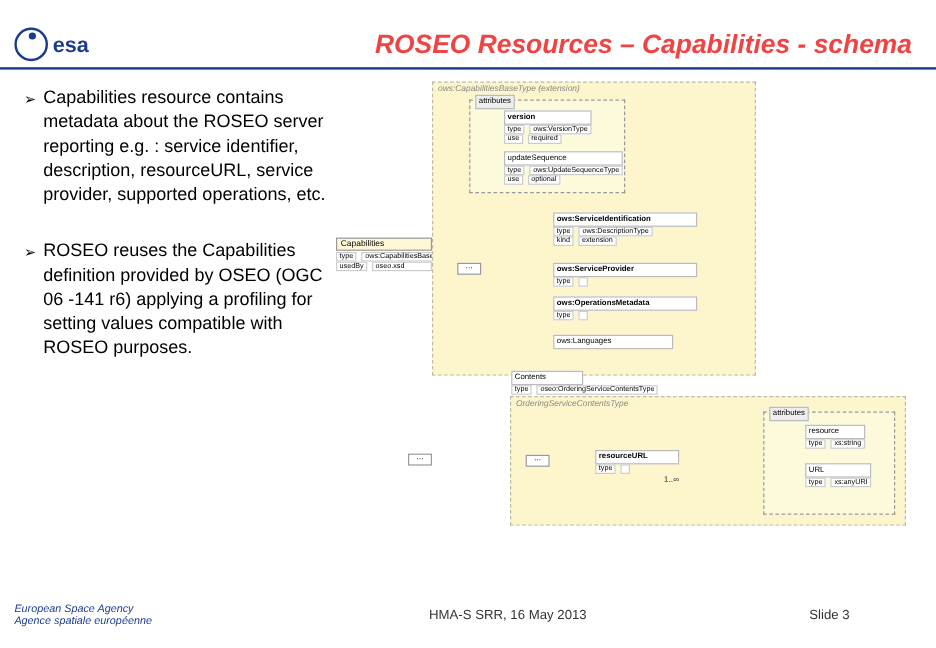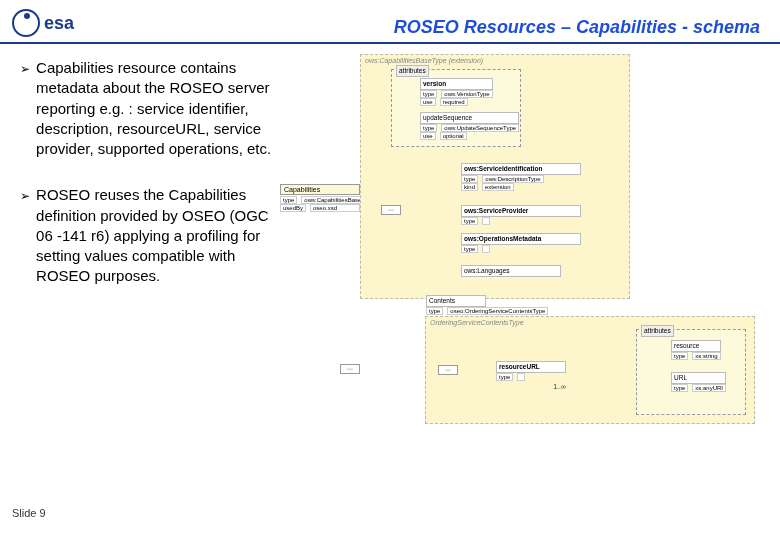--- a/index.html
+++ b/index.html
@@ -6,22 +6,22 @@
   body {
     width: 780px;
     height: 540px;
     font-family: Arial, Helvetica, sans-serif;
     background: #fff;
     position: relative;
     overflow: hidden;
   }
   .header {
     display: flex;
-    align-items: flex-end;
-    padding: 8px 12px 4px 12px;
+    align-items: center;
+    padding: 22px 12px 4px 12px;
     border-bottom: 2px solid #1a3b8c;
   }
   .esa-logo {
     width: 110px;
     height: 30px;
     display: flex;
     align-items: center;
     gap: 4px;
   }
   .esa-logo .ring {
@@ -35,24 +35,24 @@
     content: '';
     position: absolute;
     width: 6px; height: 6px;
     background: #1a3b8c;
     border-radius: 50%;
     top: 2px; left: 10px;
   }
   .esa-text { font-weight: bold; color: #1a3b8c; font-size: 18px; }
   .title {
     flex: 1;
-    font-size: 18px;
+    font-size: 22px;
     font-weight: bold;
     font-style: italic;
-    color: #1d4ed8;
+    color: #ef4444;
     text-align: right;
     padding-right: 8px;
   }
   .content {
     display: flex;
     padding: 10px 8px 0 0;
     height: 430px;
   }
   .left-col {
     width: 280px;
@@ -304,14 +304,19 @@
             <div class="tiny-cell">&nbsp;</div>
           </div>
         <div class="small-label" style="text-align:right; margin-top:2px;">1..∞</div>
       </div>
     </div>
 
   </div>
 </div>
 
 <div class="footer">
-  <div class="footer-slide">Slide 9</div>
+  <div class="footer-left">
+    <div>European Space Agency</div>
+    <div>Agence spatiale européenne</div>
+  </div>
+  <div class="footer-center">HMA-S SRR, 16 May 2013</div>
+  <div class="footer-slide">Slide 3</div>
 </div>
 
 </body></html>

